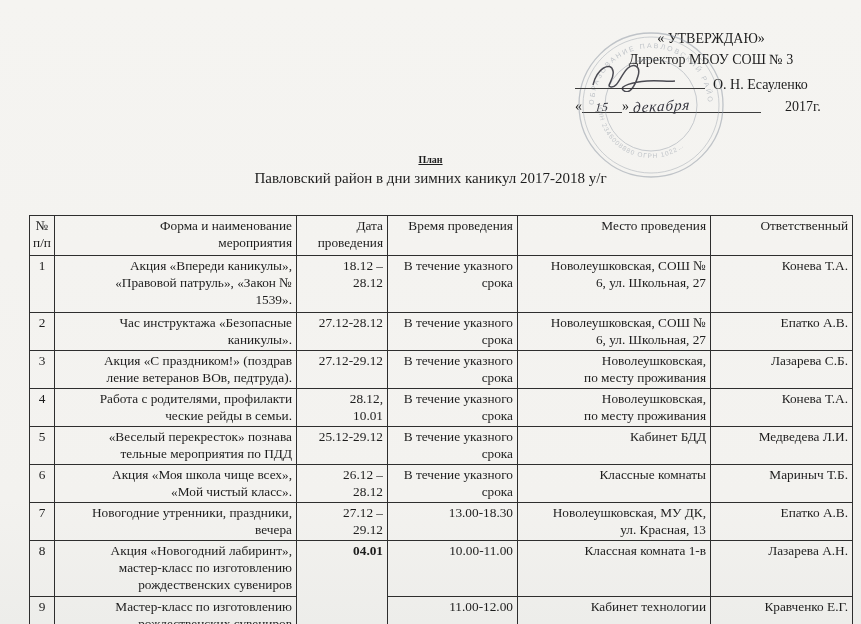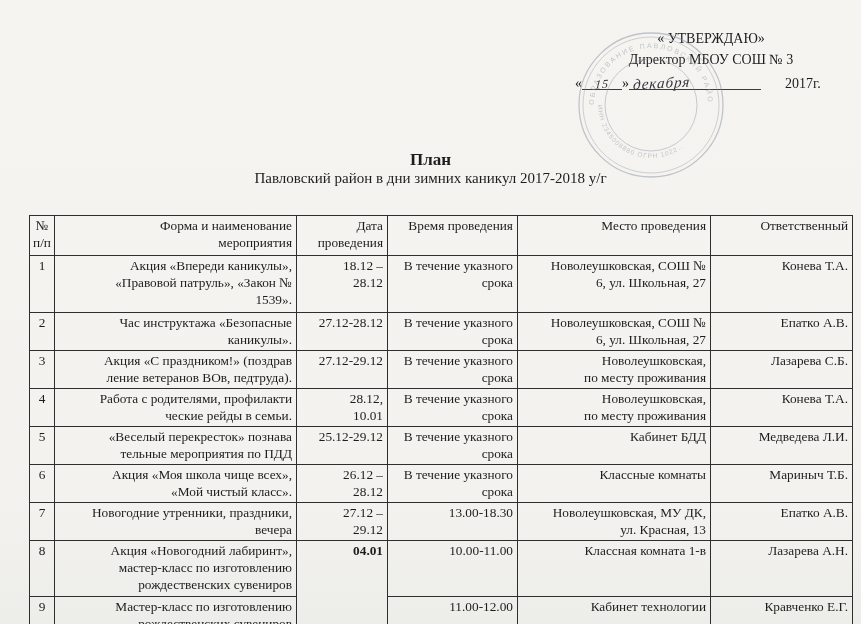--- a/index.html
+++ b/index.html
@@ -22,21 +22,21 @@
   .u { border-bottom:1px solid #3c3c3c; display:inline-block; height:16px; }
   .u-day { width:40px; text-align:center; }
   .u-month { width:128px; text-align:left; padding-left:4px; }
   .hw { font-style:italic; color:#33333c; letter-spacing:1px; display:inline-block; transform:rotate(-3deg) skewX(-8deg); }
   .hw-day { font-size:12px; }
   .hw-month { font-size:15px; }
   .year { margin-left:24px; }
 
   
   .title { position:absolute; top:151px; left:6px; right:6px; text-align:center; font-size:15px; line-height:18px; }
-  .title .t1 { font-weight:bold; font-size:17px; }
+  .title .t1 { font-weight:bold; font-size:10px;text-decoration:underline; }
 
   
   table.plan { position:absolute; top:215px; left:29px; width:823px; border-collapse:collapse; table-layout:fixed; font-size:13.3px; }
   .plan th, .plan td {
     border:1px solid #2e2e2e; vertical-align:top; text-align:right;
     padding:1px 4px 2px 5px; white-space:pre-line; line-height:17px; font-weight:normal;
   }
   .plan .c-num { text-align:center; padding-left:1px; padding-right:1px; }
   .plan .bold { font-weight:bold; }
   .plan thead tr { height:40px; }
@@ -62,20 +62,27 @@
         <textPath href="#arcTop">ОБРАЗОВАНИЕ ПАВЛОВСКИЙ РАЙОН</textPath>
       </text>
       <text font-size="6.5" fill="#8b94a0" letter-spacing="1">
         <textPath href="#arcBottom">ИНН 2346008880 ОГРН 1022…</textPath>
       </text>
     </svg>
 
     <div class="c">« УТВЕРЖДАЮ»</div>
     <div class="c">Директор МБОУ СОШ № 3</div>
 
+    <div class="sig-line">
+      <span class="sig-underline"></span>
+      <svg class="sig-stroke" width="120" height="34" viewBox="0 0 120 34">
+        <path d="M8,27 C12,10 26,3 28,13 C30,22 20,28 26,29 C33,30 36,16 43,10 C49,5 56,8 53,18 C50,28 44,38 38,32 C34,28 48,24 62,23 C74,22 82,24 90,23" fill="none" stroke="#33333c" stroke-width="1.5" opacity="0.88"></path>
+      </svg>
+      <span class="sig-name">О. Н. Есауленко</span>
+    </div>
 
     <div class="date-line">
       <span>«</span>
       <span class="u u-day"><span class="hw hw-day">15</span></span>
       <span>»</span>
       <span class="u u-month"><span class="hw hw-month">декабря</span></span>
       <span class="year">2017г.</span>
     </div>
   </div>
 

